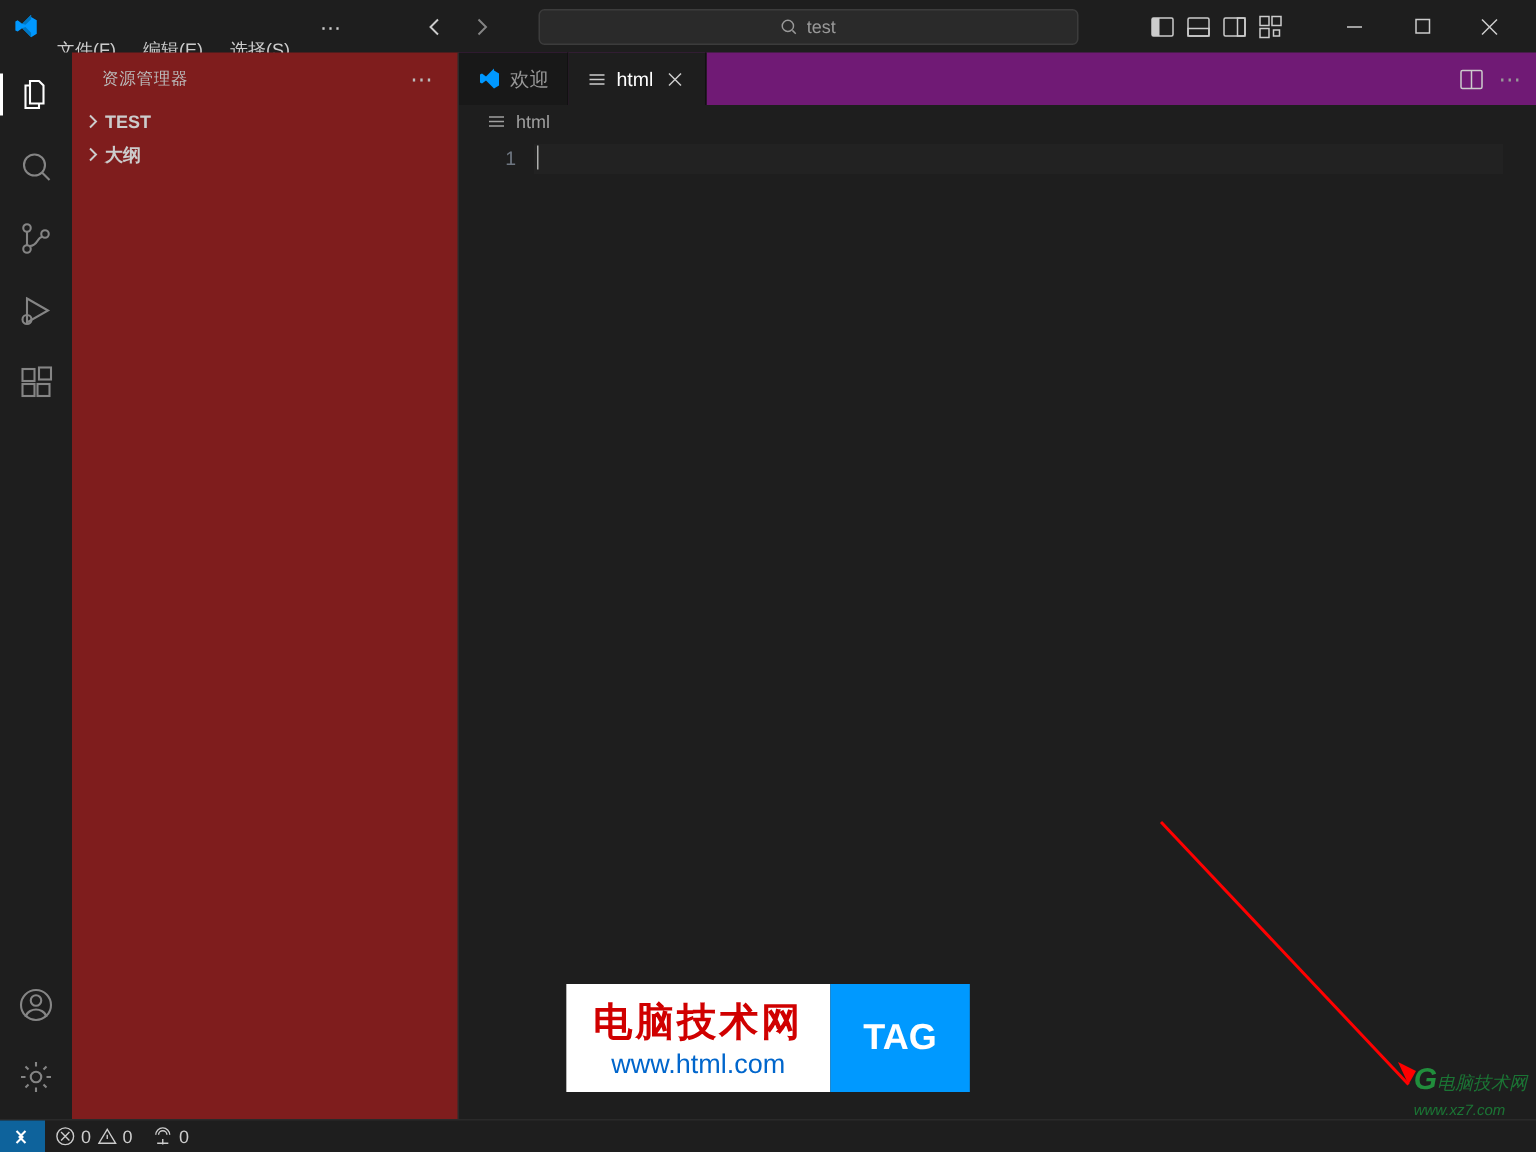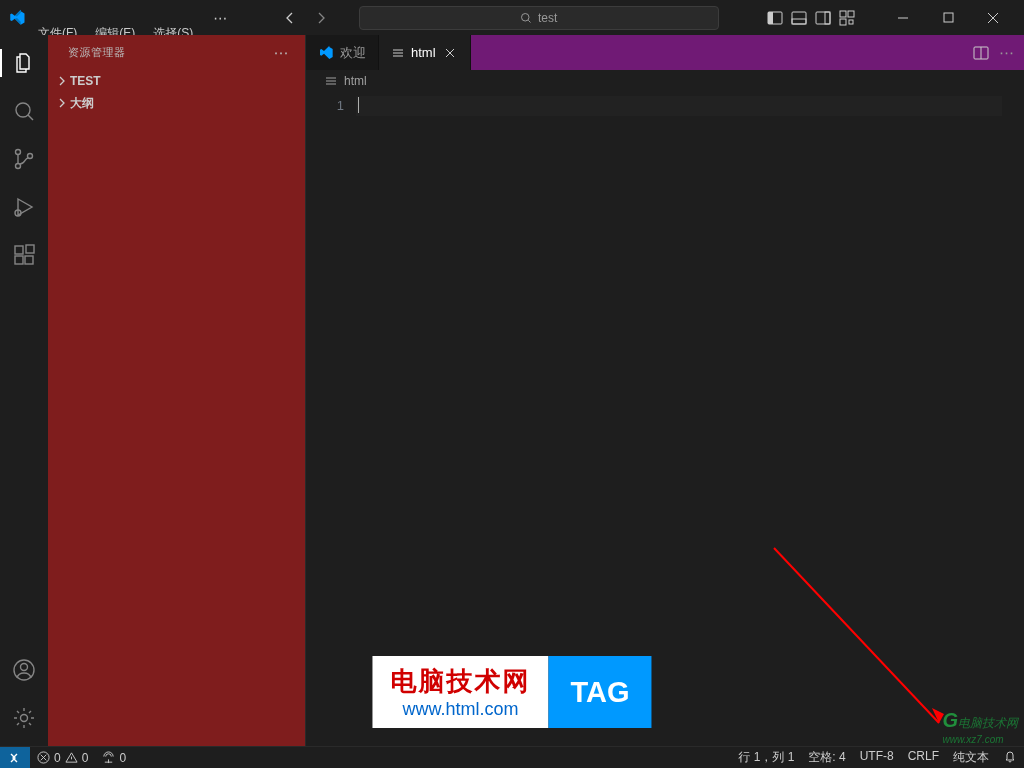--- a/index.html
+++ b/index.html
@@ -40,21 +40,21 @@
 .cursor-line { position: absolute; left: 0; right: 22px; top: 4px; height: 20px; background: #222222; }
 .cursor { position: absolute; left: 2px; top: 5px; width: 1px; height: 16px; background: #aeafad; }
 .statusbar { height: 22px; background: #1e1e1e; border-top: 1px solid #2a2a2a; display: flex; align-items: center; font-size: 12px; color: #cccccc; }
 .status-remote { width: 30px; height: 22px; background: #0e639c; display: flex; align-items: center; justify-content: center; }
 .status-item { padding: 0 7px; display: flex; align-items: center; gap: 4px; cursor: pointer; height: 100%; }
 .status-right { margin-left: auto; display: flex; }
 .watermark { position: absolute; bottom: 40px; left: 50%; transform: translateX(-50%); display: flex; gap: 0; z-index: 5; }
 .wm-left { background: #fff; padding: 8px 18px; text-align: center; }
 .wm-left-title { color: #d00000; font-size: 26px; font-weight: bold; letter-spacing: 2px; }
 .wm-left-url { color: #0066cc; font-size: 18px; font-weight: 500; }
-.wm-right { background: #0099ff; color: #fff; font-size: 29px; font-weight: bold; display: flex; align-items: center; padding: 16px 22px; }
+.wm-right { background: #0099ff; color: #fff; font-size: 24px; font-weight: bold; display: flex; align-items: center; padding: 16px 22px; }
 .watermark2 { position: absolute; right: 6px; bottom: 22px; color: #1a8a3a; font-size: 12px; font-style: italic; opacity: 0.8; z-index: 5; }
 .watermark2 .g { color: #22aa44; font-size: 20px; font-weight: bold; }
 .arrow-annotation { position: absolute; right: 60px; bottom: 30px; width: 200px; height: 200px; pointer-events: none; z-index: 6; }
 svg { display: block; }
 </style>
 </head>
 <body>
 
 <div class="titlebar">
   <span>
@@ -272,32 +272,20 @@
         <path stroke="#ccc" d="M7 6v3M7 11v0"></path>
       </svg>
       <span>0</span>
   </div>
   <div class="status-item">
     <svg width="13" height="13" viewBox="0 0 14 14">
         <path stroke="#ccc" fill="none" d="M7 9v4M3 12h8M4 6a3 3 0 016 0M2 6a5 5 0 0110 0"></path>
       </svg>
       <span>0</span>
   </div>
-  <div class="status-right">
-    <div class="status-item">行 1，列 1</div>
-    <div class="status-item">空格: 4</div>
-    <div class="status-item">UTF-8</div>
-    <div class="status-item">CRLF</div>
-    <div class="status-item">纯文本</div>
-    <div class="status-item">
-        <svg width="14" height="14" viewBox="0 0 14 14">
-          <path stroke="#ccc" fill="none" d="M4 10V6a3 3 0 016 0v4l1 1H3zM6 12a1 1 0 002 0"></path>
-        </svg>
-      </div>
-  </div>
 </div>
 
 <div class="watermark">
   <div class="wm-left">
     <div class="wm-left-title">电脑技术网</div>
     <div class="wm-left-url">www.html.com</div>
   </div>
   <div class="wm-right">TAG</div>
 </div>
 <div class="watermark2">

